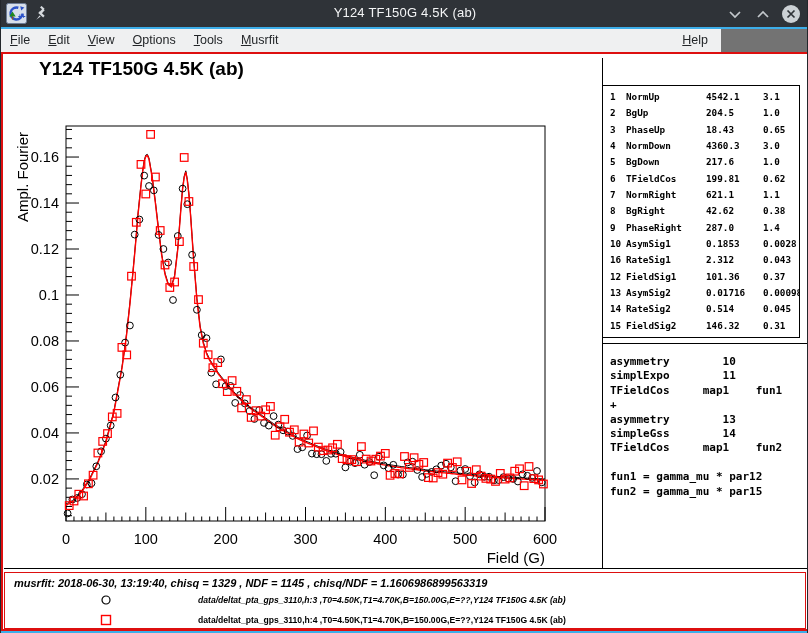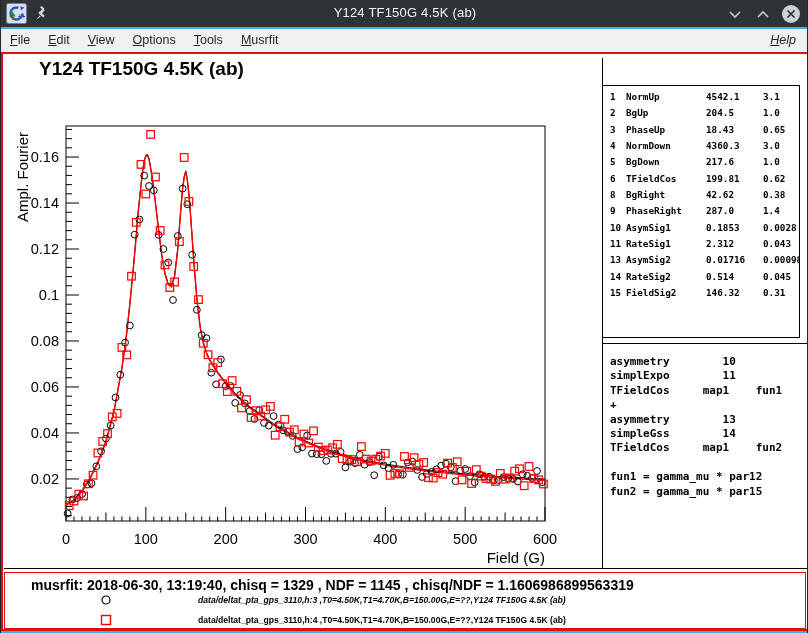--- a/index.html
+++ b/index.html
@@ -17,25 +17,25 @@
     color:#f4f5f6;font-size:13px;letter-spacing:.2px;
   }
   #root-icon{position:absolute;left:5px;top:3px;width:21px;height:21px;}
   #pin-icon{position:absolute;left:34px;top:6px;width:14px;height:15px;}
   .winbtn{position:absolute;top:4px;width:20px;height:20px;cursor:default;}
   #min-btn{left:724px;} #max-btn{left:752px;} #close-btn{left:780px;}
   #focusline{position:absolute;left:0;top:27px;width:808px;height:2px;background:#3daee9;}
   #bottomline{position:absolute;left:0;top:631px;width:808px;height:2px;background:#3daee9;}
   
   #menubar{
-    position:absolute;left:0;top:29px;width:808px;height:23px;background:#eff0f1;
+    position:absolute;left:0;top:29px;width:720px;height:23px;background:#eff0f1;
     color:#232629;font-size:12.5px;
   }
   .menu-item{display:inline-block;padding:4px 9px 0 9px;height:19px;}
-  #menu-help{position:absolute;right:4px;top:0;padding:4px 9px 0 9px;font-style:italic;}
+  #menu-help{position:absolute;right:4px;top:0;padding:4px 9px 0 9px;}
   .menu-item u,#menu-help u{text-decoration:underline;}
   
   #canvas{
     position:absolute;left:0px;top:52px;width:808px;height:579px;background:#fff;
     box-sizing:border-box;border:2px solid #dd0f0f;
   }
   #plot-title{
     position:absolute;left:36px;top:4px;
     font-size:19px;font-weight:bold;color:#000;
   }
@@ -59,22 +59,23 @@
     margin:11px 0 0 7px;
     font-family:"DejaVu Sans Mono","Liberation Mono",monospace;
     font-weight:bold;font-size:11px;line-height:14.4px;color:#000;
   }
   
   #legend-pad{
     position:absolute;left:1px;top:518px;width:802px;height:57px;
     box-sizing:border-box;border:1px solid #dd0f0f;background:#fff;
   }
   #status-line{
-    position:absolute;left:26px;top:4px;font-size:14px;font-weight:bold;color:#000;
+    position:absolute;left:9px;top:4px;font-size:11px;font-weight:bold;color:#000;
     white-space:nowrap;
+    font-style:italic;
   }
   .legend-row{position:absolute;left:0;width:800px;height:18px;}
   #legend-row-0{top:18px;font-style:italic;} #legend-row-1{top:38px;}
   .legend-marker{position:absolute;left:94px;top:2px;width:14px;height:14px;}
   .legend-label{
     position:absolute;left:193px;top:4px;font-size:8.6px;font-weight:bold;color:#000;
     white-space:nowrap;letter-spacing:0px;
   }
   text{font-family:"Liberation Sans",sans-serif;}
 </style>
@@ -455,24 +456,26 @@
         </g>
       </svg>
 
     <div id="params-box">
         <div class="prow"><span class="pn">1</span><span class="pname">NormUp</span><span class="pval">4542.1</span><span class="perr">3.1</span></div>
         <div class="prow"><span class="pn">2</span><span class="pname">BgUp</span><span class="pval">204.5</span><span class="perr">1.0</span></div>
         <div class="prow"><span class="pn">3</span><span class="pname">PhaseUp</span><span class="pval">18.43</span><span class="perr">0.65</span></div>
         <div class="prow"><span class="pn">4</span><span class="pname">NormDown</span><span class="pval">4360.3</span><span class="perr">3.0</span></div>
         <div class="prow"><span class="pn">5</span><span class="pname">BgDown</span><span class="pval">217.6</span><span class="perr">1.0</span></div>
         <div class="prow"><span class="pn">6</span><span class="pname">TFieldCos</span><span class="pval">199.81</span><span class="perr">0.62</span></div>
+        <div class="prow"><span class="pn">7</span><span class="pname">NormRight</span><span class="pval">621.1</span><span class="perr">1.1</span></div>
         <div class="prow"><span class="pn">8</span><span class="pname">BgRight</span><span class="pval">42.62</span><span class="perr">0.38</span></div>
         <div class="prow"><span class="pn">9</span><span class="pname">PhaseRight</span><span class="pval">287.0</span><span class="perr">1.4</span></div>
         <div class="prow"><span class="pn">10</span><span class="pname">AsymSig1</span><span class="pval">0.1853</span><span class="perr">0.0028</span></div>
-        <div class="prow"><span class="pn">11</span><span class="pname">RateSig1</span><span class="pval">2.312</span><span class="perr">0.043</span></div>
+        <div class="prow"><span class="pn">16</span><span class="pname">RateSig1</span><span class="pval">2.312</span><span class="perr">0.043</span></div>
+        <div class="prow"><span class="pn">12</span><span class="pname">FieldSig1</span><span class="pval">101.36</span><span class="perr">0.37</span></div>
         <div class="prow"><span class="pn">13</span><span class="pname">AsymSig2</span><span class="pval">0.01716</span><span class="perr">0.00098</span></div>
         <div class="prow"><span class="pn">14</span><span class="pname">RateSig2</span><span class="pval">0.514</span><span class="perr">0.045</span></div>
         <div class="prow"><span class="pn">15</span><span class="pname">FieldSig2</span><span class="pval">146.32</span><span class="perr">0.31</span></div>
       </div>
 
     <div id="theory-box">
       <pre id="theory-pre">asymmetry        10
 simplExpo        11
 TFieldCos     map1    fun1
 +

